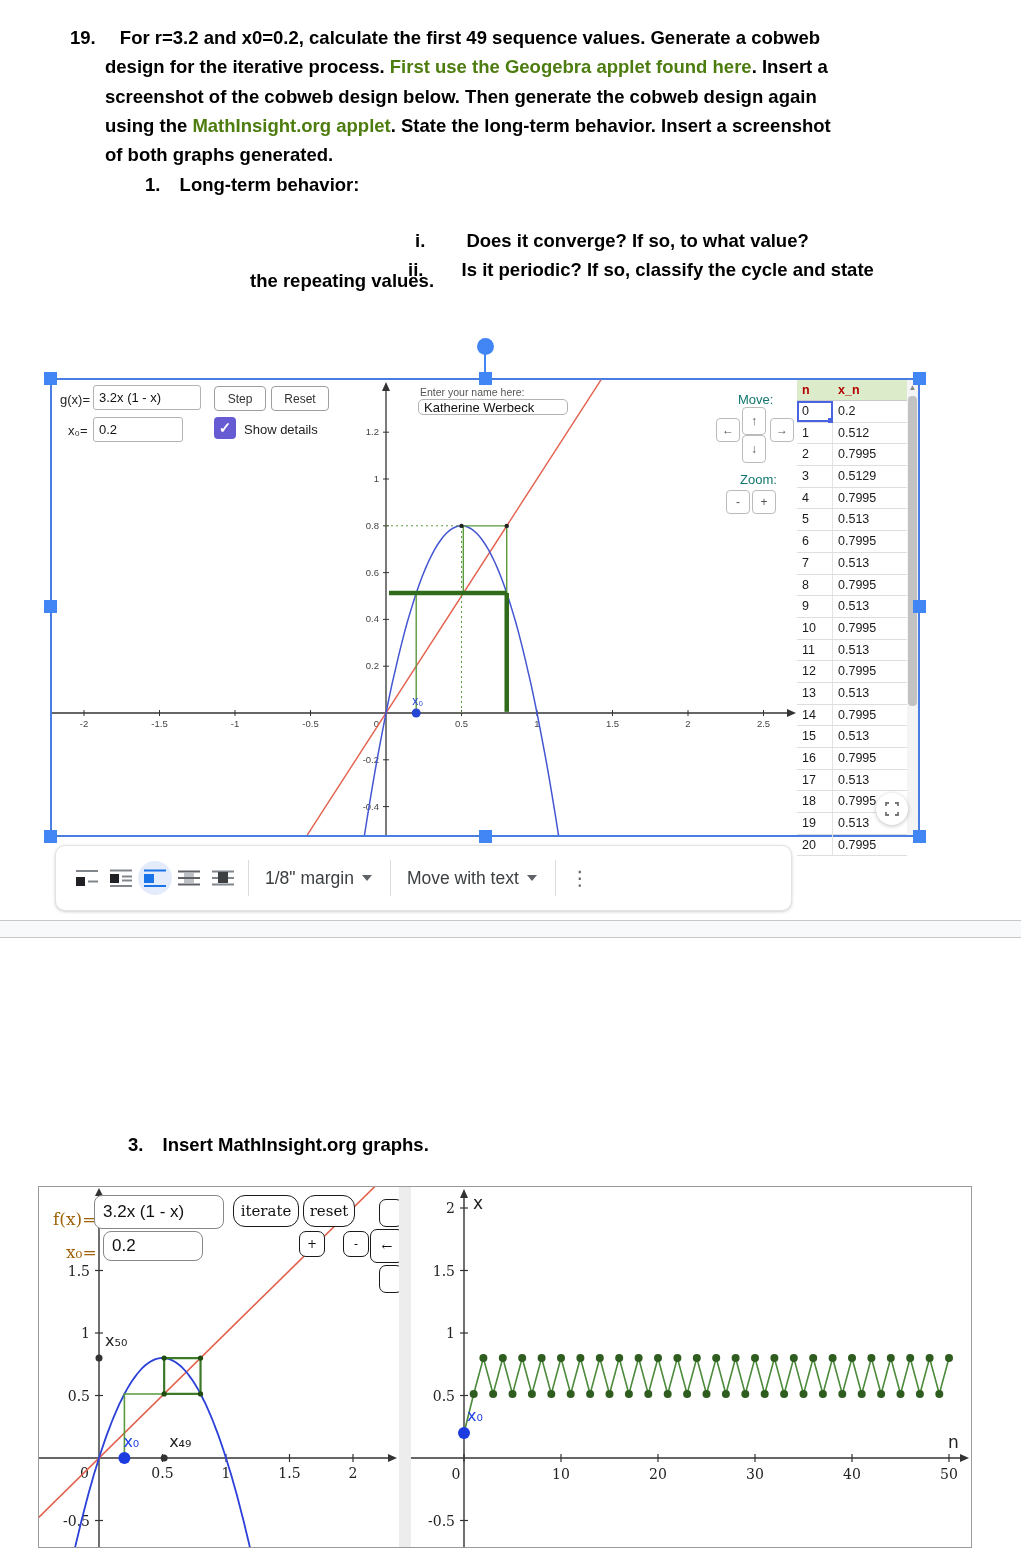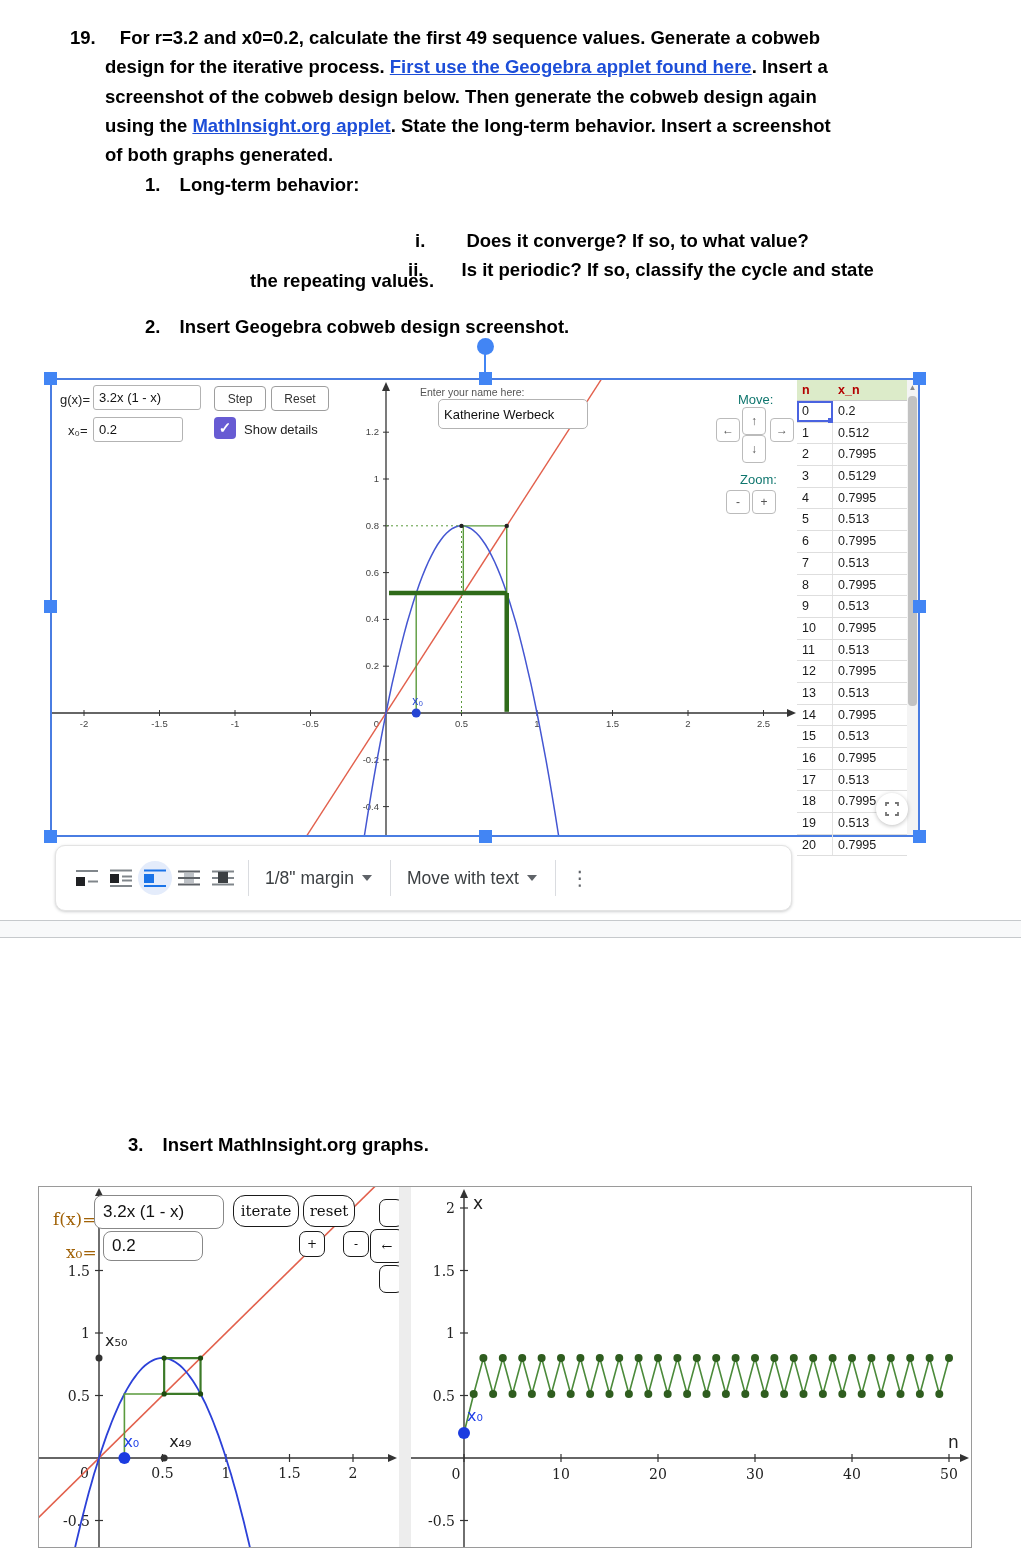--- a/index.html
+++ b/index.html
@@ -1,19 +1,19 @@
 <!DOCTYPE html>
 <html><head>
 <meta charset="utf-8">
 <style>
   html,body{margin:0;padding:0;background:#fff;}
   .page{position:relative;width:1021px;height:1560px;background:#fff;overflow:hidden;
         font-family:"Liberation Sans",sans-serif;}
   .q-line{position:absolute;font:700 18.5px/23px "Liberation Sans",sans-serif;color:#000;white-space:nowrap;}
-  .q-link{color:#1d4ed8;text-decoration:underline;cursor:pointer;}
+  .q-link{color:#4d7c0f;cursor:pointer;}
   
   .fig1{position:absolute;left:50px;top:378px;width:866px;height:455px;background:#fff;
         border:2px solid #4a7de2;}
   .handle{position:absolute;width:13px;height:13px;background:#4285f4;z-index:30;}
   .rot-stem{position:absolute;left:484px;top:354px;width:2px;height:18px;background:#4285f4;z-index:30;}
   .rot-circle{position:absolute;left:477px;top:338px;width:17px;height:17px;border-radius:50%;background:#4285f4;z-index:30;}
   .gg-label{position:absolute;font:13px "Liberation Sans",sans-serif;color:#222;}
   .gg-input{position:absolute;border:1px solid #b3b3b3;border-radius:3px;background:#fff;
             font:13px "Liberation Sans",sans-serif;color:#111;padding:0 5px;box-sizing:border-box;}
   .gg-btn{position:absolute;border:1px solid #9e9e9e;border-radius:4px;background:#fff;
@@ -85,24 +85,20 @@
   </div>
   <div class="q-line" style="left:408px;top:258px;">
     <span>ii.</span>
     <span style="margin-left:33px;">Is it periodic? If so, classify the cycle and state</span>
   </div>
   <div class="q-line" style="left:415px;top:229px;">
     <span>i.</span>
     <span style="margin-left:36px;">Does it converge? If so, to what value?</span>
   </div>
   <div class="q-line" style="left:250px;top:269px;">the repeating values.</div>
-  <div class="q-line" style="left:145px;top:315px;">
-    <span>2.</span>
-    <span style="margin-left:14px;">Insert Geogebra cobweb design screenshot.</span>
-  </div>
 
   <div class="rot-circle"></div>
   <div class="rot-stem"></div>
   <div class="handle" style="left:44px;top:372px;"></div>
   <div class="handle" style="left:479px;top:372px;"></div>
   <div class="handle" style="left:913px;top:372px;"></div>
   <div class="handle" style="left:44px;top:600px;"></div>
   <div class="handle" style="left:913px;top:600px;"></div>
   <div class="handle" style="left:44px;top:830px;"></div>
   <div class="handle" style="left:479px;top:830px;"></div>
@@ -165,21 +161,21 @@
     <div class="gg-label" style="left:8px;top:12px;">g(x)=</div>
     <input class="gg-input" style="left: 41px; top: 5px; width: 108px; height: 25px;" value="3.2x (1 - x)">
     <div class="gg-btn" style="left:162px;top:6px;width:50px;height:23px;">Step</div>
     <div class="gg-btn" style="left:219px;top:6px;width:56px;height:23px;">Reset</div>
     <div class="gg-label" style="left:16px;top:43px;">x₀=</div>
     <input class="gg-input" style="left: 41px; top: 37px; width: 90px; height: 25px;" value="0.2">
     <div class="gg-check" style="left:162px;top:37px;">✓</div>
     <div class="gg-label" style="left:192px;top:42px;">Show details</div>
 
     <div class="gg-small-label" style="left:368px;top:6px;">Enter your name here:</div>
-    <input class="gg-input" style="left: 386px; top: 19px; width: 150px; height: 30px; border-radius: 5px;" value="Katherine Werbeck">
+    <input class="gg-input" style="left: 366px; top: 19px; width: 150px; height: 16px; border-radius: 5px;" value="Katherine Werbeck">
 
     <div class="mv-label" style="left:686px;top:12px;">Move:</div>
     <div class="mv-btn" style="left:690px;top:27px;height:26px;">↑</div>
     <div class="mv-btn" style="left:664px;top:38px;">←</div>
     <div class="mv-btn" style="left:718px;top:38px;">→</div>
     <div class="mv-btn" style="left:690px;top:55px;height:26px;">↓</div>
     <div class="mv-label" style="left:688px;top:92px;">Zoom:</div>
     <div class="mv-btn" style="left:674px;top:110px;">-</div>
     <div class="mv-btn" style="left:700px;top:110px;">+</div>
 

